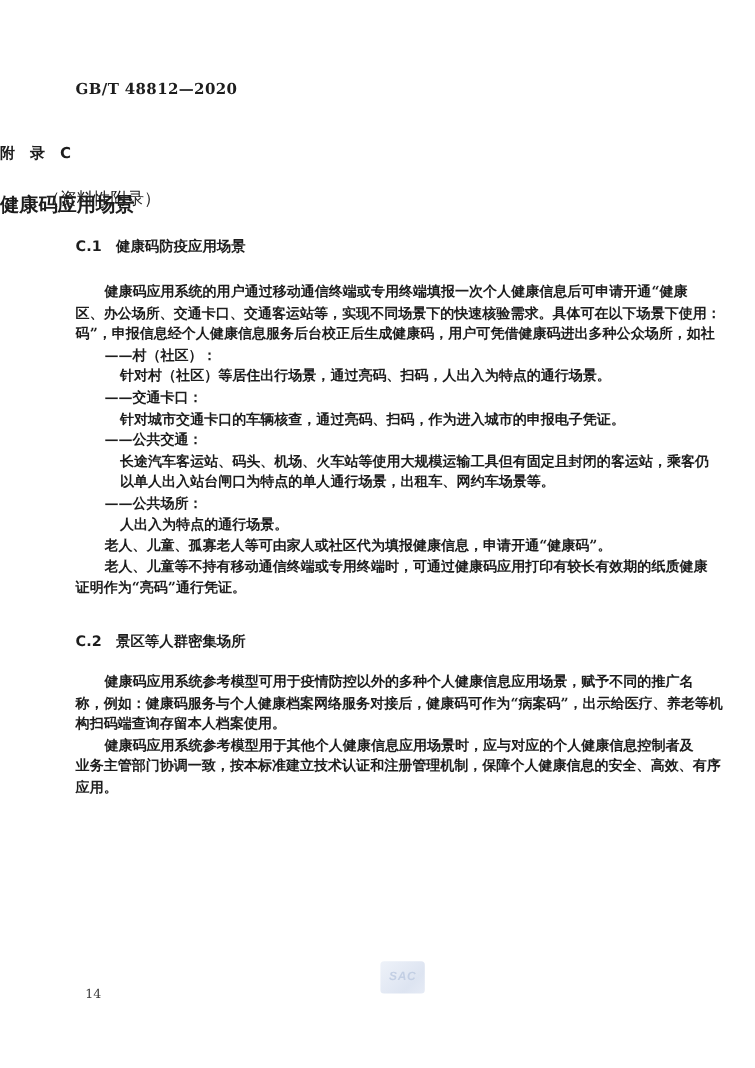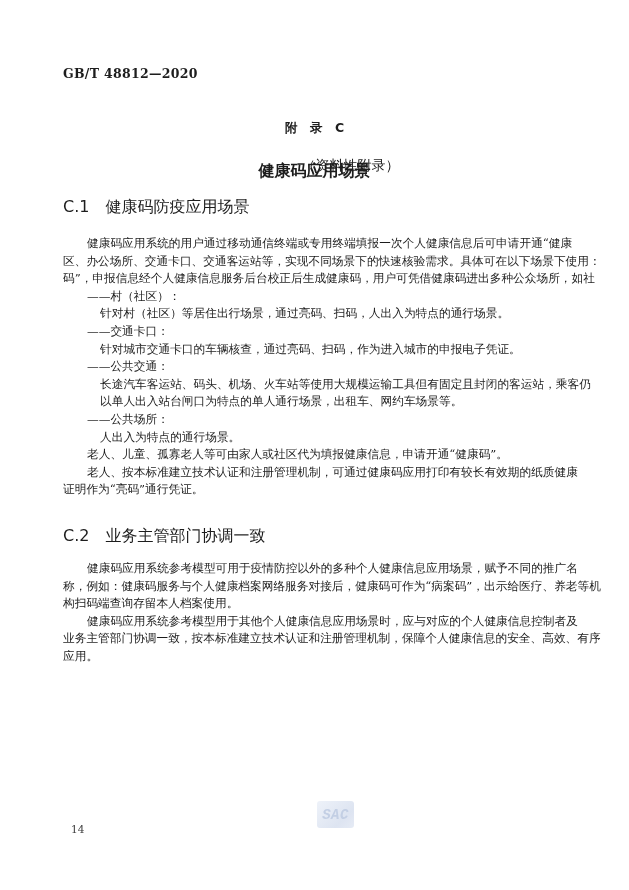--- a/index.html
+++ b/index.html
@@ -22,21 +22,20 @@
     top: 66px;
     font-weight: bold;
     font-size: 12.5px;
     letter-spacing: 0.3px;
     font-family: "DejaVu Serif", serif;
   }
   .title-line {
     position: absolute;
     left: 0;
     width: 629px;
-    text-align: center;
   }
   .title-1 {
     top: 120px;
     font-family: "DejaVu Sans", sans-serif;
     font-weight: bold;
     font-size: 12.5px;
   }
   .title-2 {
     top: 157px;
     font-size: 14px;
@@ -45,39 +44,40 @@
   .title-3 {
     top: 161px;
     font-family: "DejaVu Sans", sans-serif;
     font-weight: bold;
     font-size: 16px;
   }
   .sec-heading {
     position: absolute;
     left: 63px;
     font-family: "DejaVu Sans", sans-serif;
-    font-weight: normal;
-    font-size: 16px;
+    font-weight: bold;
+    font-size: 12px;
     white-space: nowrap;
   }
   #c1-heading { top: 197px; }
   #c2-heading { top: 526px; }
   .body-block {
     position: absolute;
     left: 63px;
     width: 506px;
     font-size: 11.7px;
   }
   #body-c1 { top: 235px; }
   #body-c2 { top: 560px; }
   .line {
     height: 17.6px;
     line-height: 17.6px;
     white-space: nowrap;
     letter-spacing: 0;
+    font-weight: bold;
   }
   .i0 { padding-left: 0; }
   .i2 { padding-left: 24px; }
   .i3 { padding-left: 37px; }
   .page-number {
     position: absolute;
     left: 71px;
     top: 823px;
     font-size: 10.5px;
     color: #3a3a3a;
@@ -89,24 +89,24 @@
     width: 37px;
     height: 27px;
     background: linear-gradient(135deg, #eef2f9 0%, #dde4f1 70%, #e6ebf5 100%);
     border-radius: 3px;
     display: flex;
     align-items: center;
     justify-content: center;
   }
   .watermark .wm-text {
     color: #c3cfe4;
-    font-family: Liberation Mono, monospace;
+    font-family: Liberation Sans, sans-serif;
     font-weight: bold;
     font-style: italic;
-    font-size: 14px;
+    font-size: 10px;
     letter-spacing: 0.5px;
   }
 </style>
 </head>
 <body>
 
 <div class="page">
 
   <div class="doc-header">GB/T 48812—2020</div>
 
@@ -123,25 +123,25 @@
     <div class="line i2">——村（社区）：</div>
     <div class="line i3">针对村（社区）等居住出行场景，通过亮码、扫码，人出入为特点的通行场景。</div>
     <div class="line i2">——交通卡口：</div>
     <div class="line i3">针对城市交通卡口的车辆核查，通过亮码、扫码，作为进入城市的申报电子凭证。</div>
     <div class="line i2">——公共交通：</div>
     <div class="line i3">长途汽车客运站、码头、机场、火车站等使用大规模运输工具但有固定且封闭的客运站，乘客仍</div>
     <div class="line i3">以单人出入站台闸口为特点的单人通行场景，出租车、网约车场景等。</div>
     <div class="line i2">——公共场所：</div>
     <div class="line i3">人出入为特点的通行场景。</div>
     <div class="line i2">老人、儿童、孤寡老人等可由家人或社区代为填报健康信息，申请开通“健康码”。</div>
-    <div class="line i2">老人、按本标准建立技术认证和注册管理机制，可通过健康码应用打印有较长有效期的纸质健康</div>
+    <div class="line i2">老人、儿童等不持有移动通信终端或专用终端时，可通过健康码应用打印有较长有效期的纸质健康</div>
     <div class="line i0">证明作为“亮码”通行凭证。</div>
   </div>
 
-  <div class="sec-heading" id="c2-heading">C.2　业务主管部门协调一致</div>
+  <div class="sec-heading" id="c2-heading">C.2　景区等人群密集场所</div>
 
   <div class="body-block" id="body-c2">
     <div class="line i2">健康码应用系统参考模型可用于疫情防控以外的多种个人健康信息应用场景，赋予不同的推广名</div>
     <div class="line i0">称，例如：健康码服务与个人健康档案网络服务对接后，健康码可作为“病案码”，出示给医疗、养老等机</div>
     <div class="line i0">构扫码端查询存留本人档案使用。</div>
     <div class="line i2">健康码应用系统参考模型用于其他个人健康信息应用场景时，应与对应的个人健康信息控制者及</div>
     <div class="line i0">业务主管部门协调一致，按本标准建立技术认证和注册管理机制，保障个人健康信息的安全、高效、有序</div>
     <div class="line i0">应用。</div>
   </div>
 

